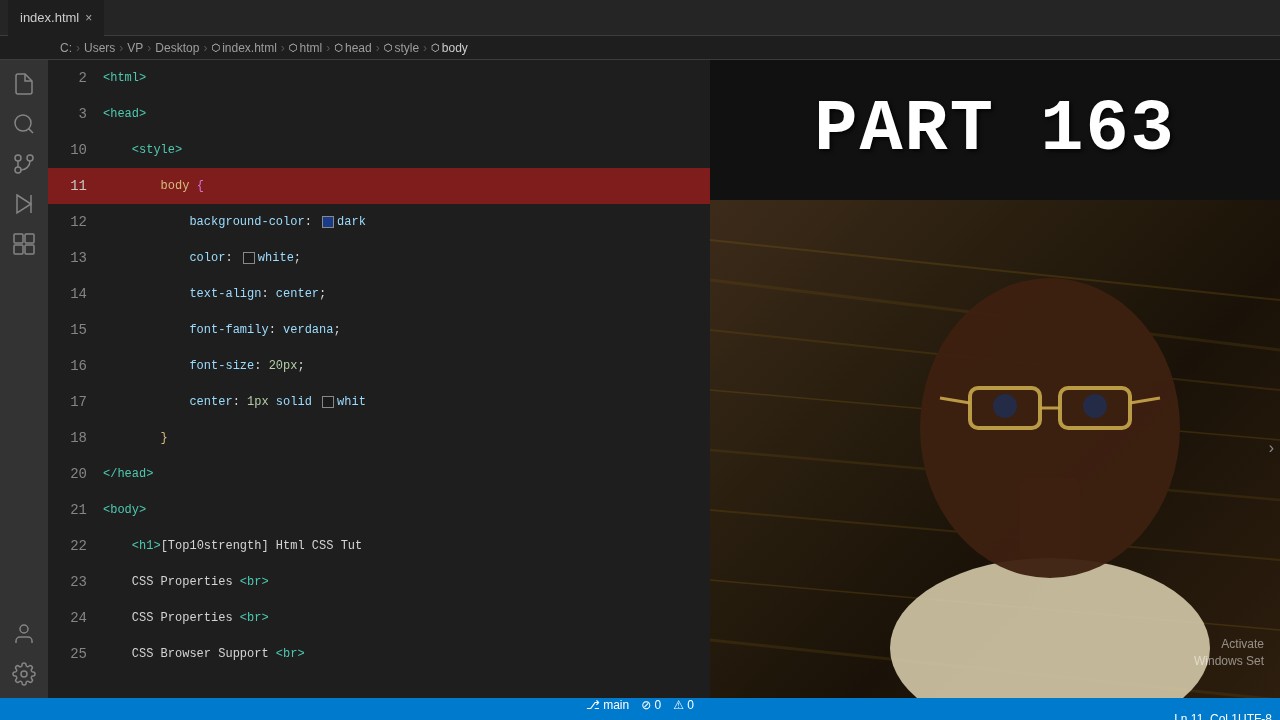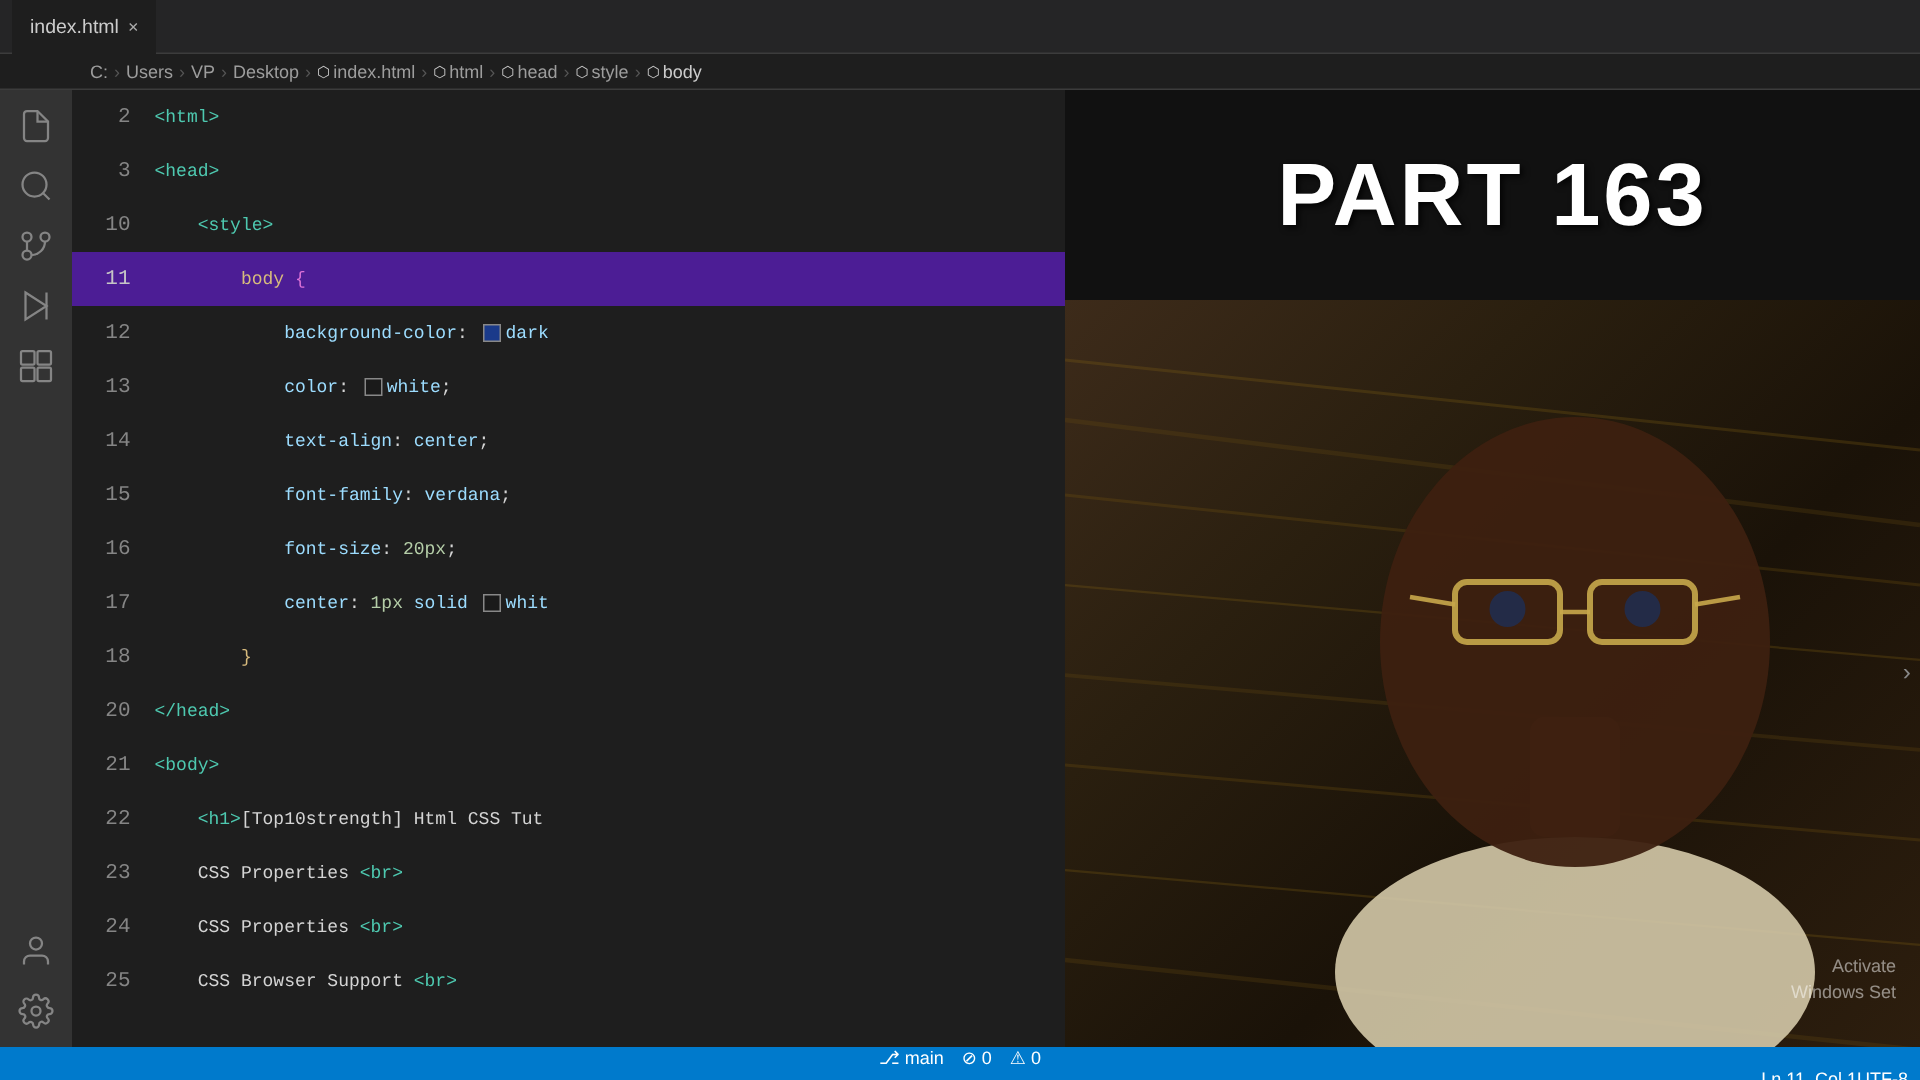--- a/index.html
+++ b/index.html
@@ -175,21 +175,21 @@
       display: inline-block;
       width: 12px;
       height: 12px;
       border: 1px solid #888;
       vertical-align: middle;
       margin: 0 3px;
     }
 
     
     .line-active-bg {
-      background: #4c1d95;
+      background: #7f1d1d;
     }
 
     
     .overlay-panel {
       position: absolute;
       right: 0;
       top: 0;
       width: 570px;
       height: 100%;
       display: flex;
@@ -199,23 +199,23 @@
     .title-overlay {
       background: #111;
       padding: 12px 24px;
       height: 140px;
       display: flex;
       align-items: center;
       justify-content: center;
     }
 
     .part-title {
-      font-family: Liberation Sans, sans-serif;
+      font-family: Liberation Mono, monospace;
       font-weight: 900;
-      font-size: 59px;
+      font-size: 72px;
       color: white;
       letter-spacing: 2px;
       text-shadow: 2px 2px 4px rgba(0,0,0,0.8);
       white-space: nowrap;
     }
 
     .webcam-panel {
       flex: 1;
       background: #2a2015;
       overflow: hidden;

